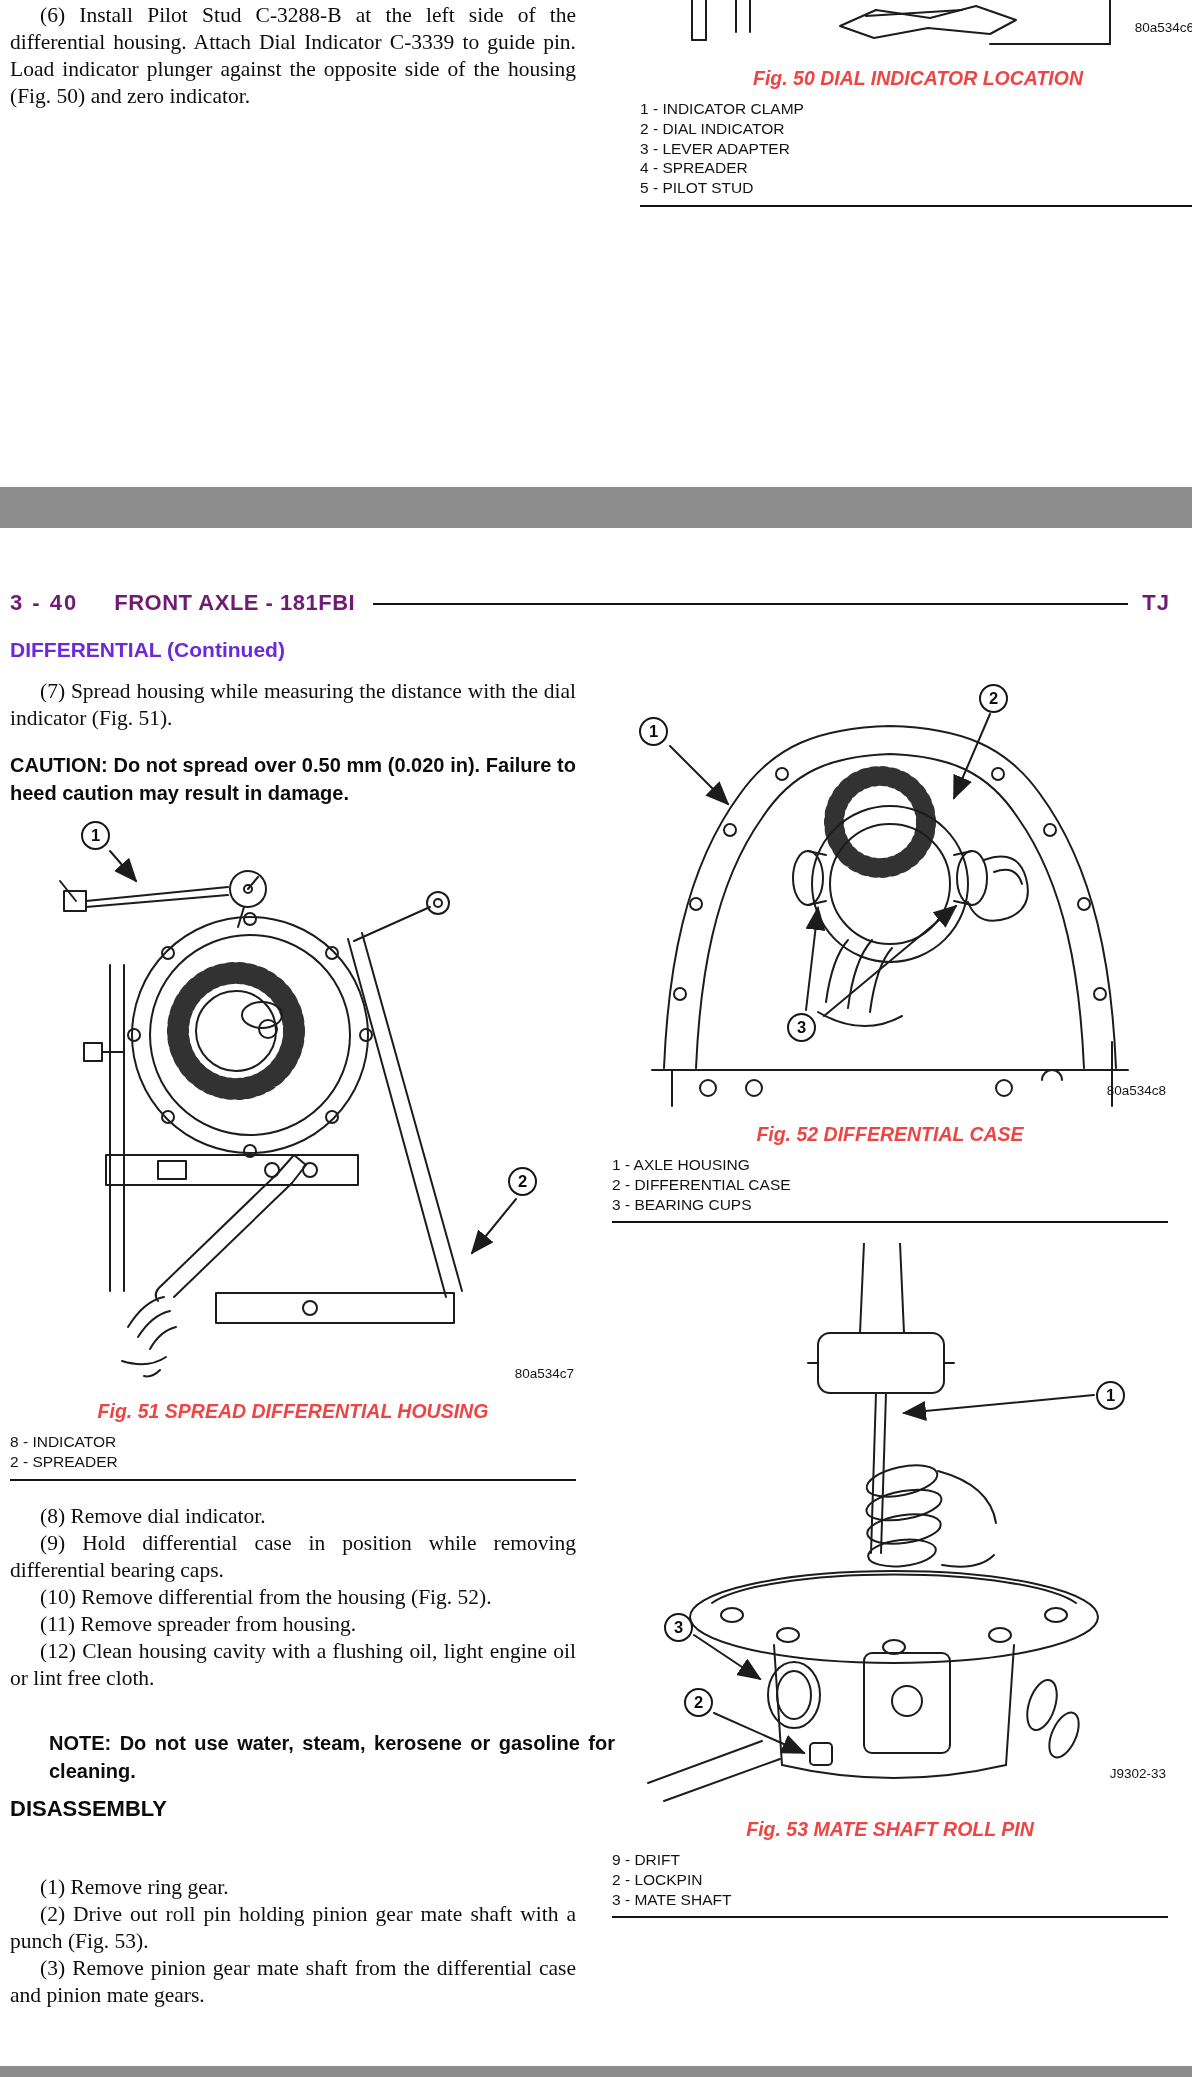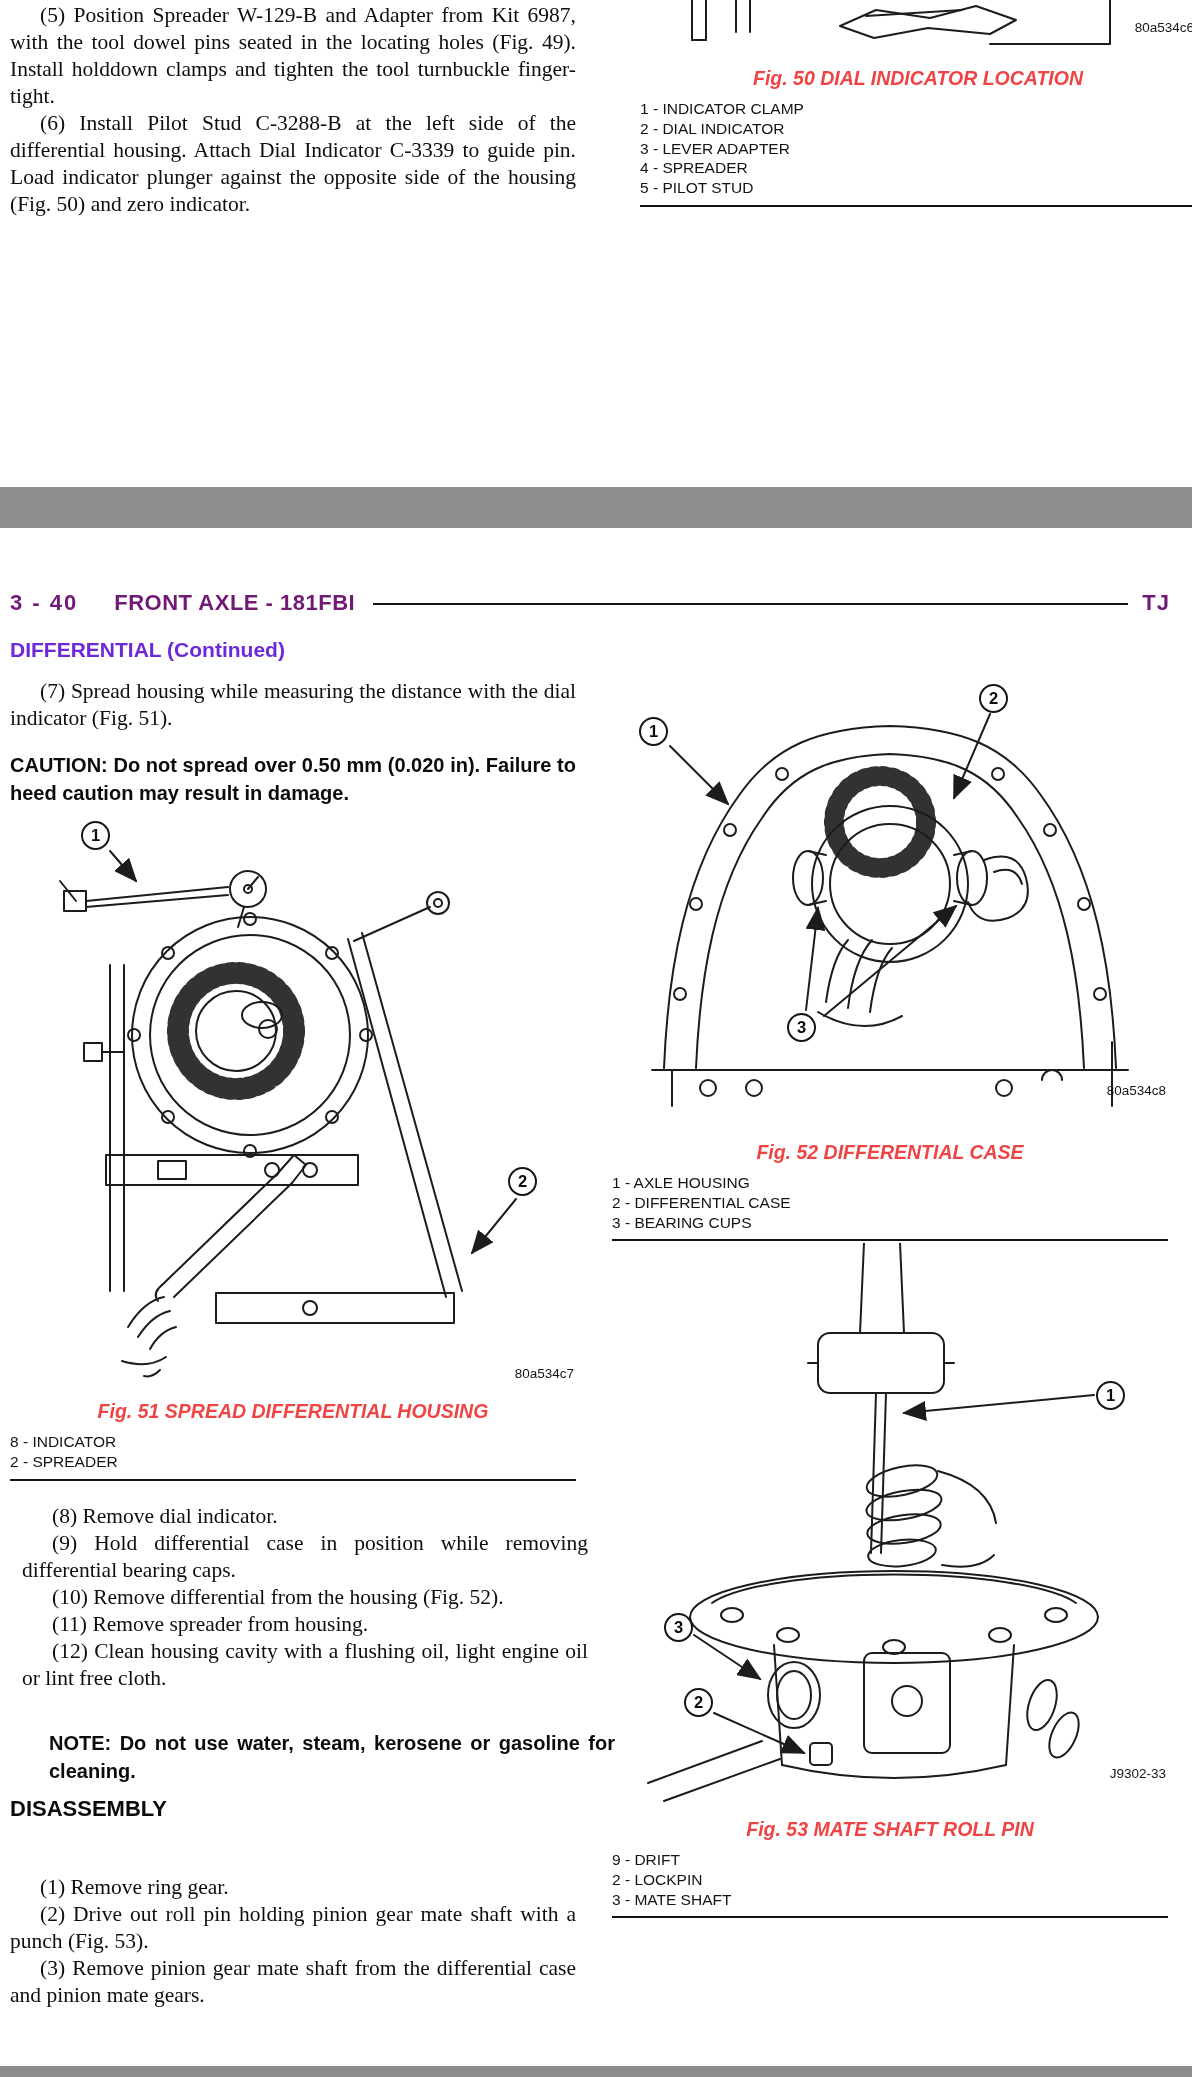--- a/index.html
+++ b/index.html
@@ -24,21 +24,20 @@
   .section-heading{position:absolute;font:bold 21px "Liberation Sans",sans-serif;margin:0;color:#6d28d9;}
   .sub-heading{position:absolute;font:bold 22px "Liberation Sans",sans-serif;margin:0;color:#0b0b0b;}
   .callout{position:absolute;width:29px;height:29px;box-sizing:border-box;border:2.5px solid #161616;border-radius:50%;background:#fff;font:bold 16.5px/24px "Liberation Sans",sans-serif;text-align:center;color:#0b0b0b;z-index:2;}
 </style>
 </head>
 <body>
 
 <div class="sheet">
 
   <div class="abs" style="left:10px;top:2px;width:566px;">
-    <p class="body-text">(5) Position Spreader W-129-B and Adapter from Kit 6987, with the tool dowel pins seated in the locating holes (Fig. 49). Install holddown clamps and tighten the tool turnbuckle finger-tight.</p>
     <p class="body-text">(6) Install Pilot Stud C-3288-B at the left side of the differential housing. Attach Dial Indicator C-3339 to guide pin. Load indicator plunger against the opposite side of the housing (Fig. 50) and zero indicator.</p>
   </div>
 
   <figure class="fig-block" style="left:640px;top:0;width:556px;margin:0;">
     <div class="fig-art" style="height:58px;">
       <svg width="556" height="58" viewBox="0 0 556 58">
         <g stroke="#1c1c1c" stroke-width="2" fill="none" stroke-linecap="round" stroke-linejoin="round">
           <line x1="52" y1="0" x2="52" y2="40"></line>
             <line x1="66" y1="0" x2="66" y2="40"></line>
           <path d="M52,40 h14"></path>
@@ -146,21 +145,21 @@
       <span class="fig-code" style="right:2px;bottom:4px;">80a534c7</span>
     </div>
     <figcaption class="fig-caption" style="margin-top:14px;">Fig. 51 SPREAD DIFFERENTIAL HOUSING</figcaption>
     <div class="fig-legend">
       <div class="legend-item">8 - INDICATOR</div>
       <div class="legend-item">2 - SPREADER</div>
     </div>
     <div class="legend-rule"></div>
   </figure>
 
-  <div class="abs" style="left:22px;top:1503px;width:566px;">
+  <div class="abs" style="left:10px;top:1503px;width:566px;">
     <p class="body-text">(8) Remove dial indicator.</p>
     <p class="body-text">(9) Hold differential case in position while removing differential bearing caps.</p>
     <p class="body-text">(10) Remove differential from the housing (Fig. 52).</p>
     <p class="body-text">(11) Remove spreader from housing.</p>
     <p class="body-text">(12) Clean housing cavity with a flushing oil, light engine oil or lint free cloth.</p>
   </div>
 
   <div class="abs" style="left:10px;top:1730px;width:566px;margin-left:39px;">
     <p class="bold-note">NOTE: Do not use water, steam, kerosene or gasoline for cleaning.</p>
   </div>
@@ -218,21 +217,21 @@
             <path d="M430,408 a10,10 0 0 1 20,0"></path>
           <line x1="60" y1="398" x2="60" y2="434"></line>
           <line x1="500" y1="370" x2="500" y2="434"></line>
         </g>
       </svg>
       <div class="callout" style="left:27px;top:45px;">1</div>
       <div class="callout" style="left:367px;top:12px;">2</div>
       <div class="callout" style="left:175px;top:341px;">3</div>
       <span class="fig-code" style="right:2px;bottom:14px;">80a534c8</span>
     </div>
-    <figcaption class="fig-caption" style="margin-top:28px;">Fig. 52 DIFFERENTIAL CASE</figcaption>
+    <figcaption class="fig-caption" style="margin-top:10px;">Fig. 52 DIFFERENTIAL CASE</figcaption>
     <div class="fig-legend">
       <div class="legend-item">1 - AXLE HOUSING</div>
       <div class="legend-item">2 - DIFFERENTIAL CASE</div>
       <div class="legend-item">3 - BEARING CUPS</div>
     </div>
     <div class="legend-rule"></div>
   </figure>
 
   <figure class="fig-block" style="left:612px;top:1243px;width:556px;margin:0;">
     <div class="fig-art" style="height:560px;">

